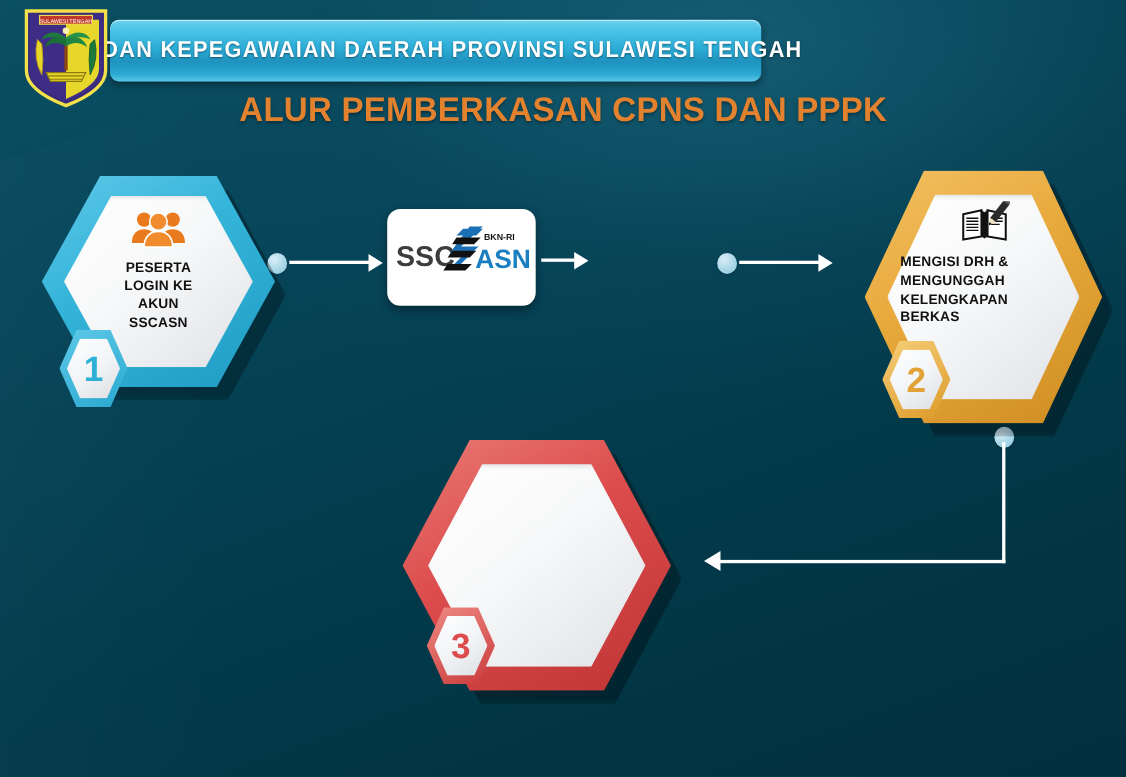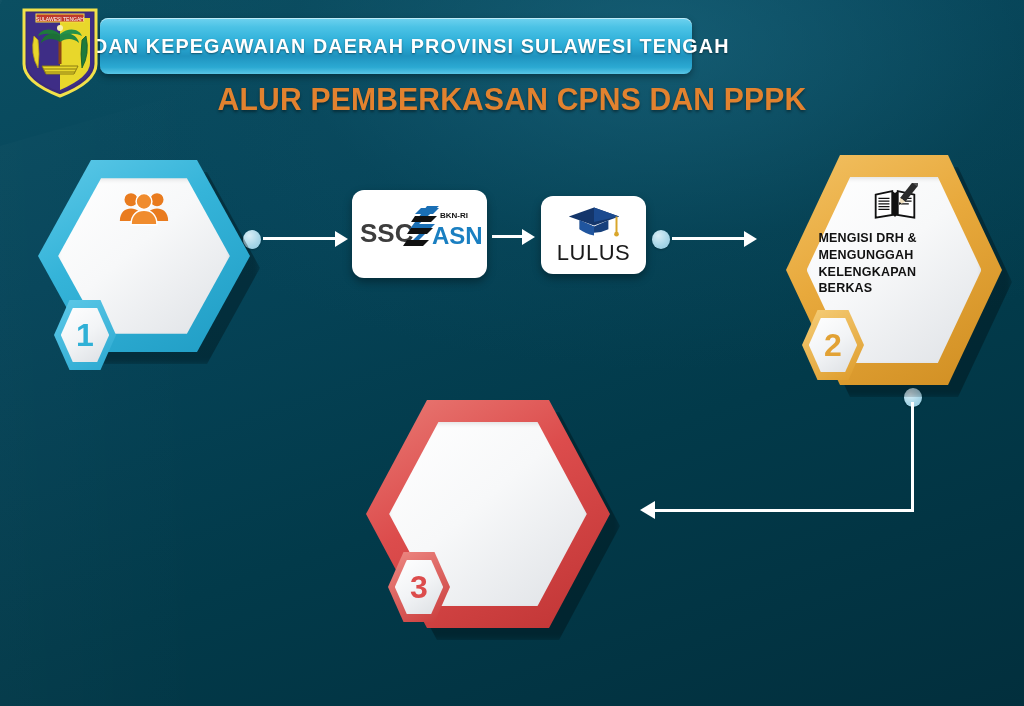--- a/index.html
+++ b/index.html
@@ -170,20 +170,24 @@
         <div class="hex-icon">
           <svg viewBox="0 0 56 40" width="52" height="38">
             <circle cx="14" cy="11" r="7" fill="#E97B1E"></circle>
             <path d="M2 34 C2 24 8 20.5 14 20.5 C20 20.5 26 24 26 34 Z" fill="#E97B1E"></path>
             <circle cx="42" cy="11" r="7" fill="#E97B1E"></circle>
             <path d="M30 34 C30 24 36 20.5 42 20.5 C48 20.5 54 24 54 34 Z" fill="#E97B1E"></path>
             <circle cx="28" cy="13" r="8.5" fill="#F08C2E" stroke="#ffffff" stroke-width="1.6"></circle>
             <path d="M14 38 C14 27 20.5 22.5 28 22.5 C35.5 22.5 42 27 42 38 Z" fill="#F08C2E" stroke="#ffffff" stroke-width="1.6"></path>
           </svg>
         </div>
+        <div class="hex-label">PESERTA
+LOGIN KE
+AKUN
+SSCASN</div>
       </div>
     </div>
     <div class="badge" style="left:16px;top:140px;">
       <div class="badge-ring" style="background:linear-gradient(150deg,#5ec9e8,#2aa8d0);"></div>
       <div class="badge-core"></div>
       <div class="badge-num" style="color:#2fb0d6;">1</div>
     </div>
   </div>
 
   <div class="conn" style="left:243px;top:226px;width:110px;height:26px;">
@@ -205,31 +209,20 @@
       <text x="88" y="28" font-size="8" font-weight="bold" fill="#111111" font-family="Liberation Sans, sans-serif">BKN-RI</text>
       <text x="80" y="54" font-size="24" font-weight="bold" fill="#1a7fc1" font-family="Liberation Sans, sans-serif">ASN</text>
     </svg>
   </div>
 
   <div class="conn" style="left:492px;top:226px;width:48px;height:22px;">
     <div class="hline" style="left:0;top:9px;width:32px;"></div>
     <div class="arrow-r" style="left:30px;top:3px;"></div>
   </div>
 
-  <div class="card" style="left:541px;top:196px;width:105px;height:78px;flex-direction:column;">
-    <svg viewBox="0 0 64 40" width="58" height="36">
-      <path d="M32 4 L60 14 L32 24 L4 14 Z" fill="#14366b"></path>
-      <path d="M32 4 L60 14 L32 20 Z" fill="#1b4a8f"></path>
-      <path d="M16 18 L16 28 Q32 36 48 28 L48 18 L32 25 Z" fill="#17407c"></path>
-      <path d="M16 18 L32 25 L32 35 Q22 33 16 28 Z" fill="#20559e"></path>
-      <line x1="57" y1="14" x2="57" y2="32" stroke="#d9a62b" stroke-width="2.2"></line>
-      <circle cx="57" cy="33.5" r="2.6" fill="#d9a62b"></circle>
-    </svg>
-    <div class="lulus-text">LULUS</div>
-  </div>
 
   <div class="conn" style="left:652px;top:226px;width:110px;height:26px;">
     <div class="dot" style="left:0;top:4px;width:18px;height:19px;"></div>
     <div class="hline" style="left:20px;top:11px;width:74px;"></div>
     <div class="arrow-r" style="left:92px;top:5px;"></div>
   </div>
 
   <div class="step" style="left:786px;top:155px;width:216px;height:230px;">
     <div class="hexwrap">
       <div class="hex-shadow"></div>

